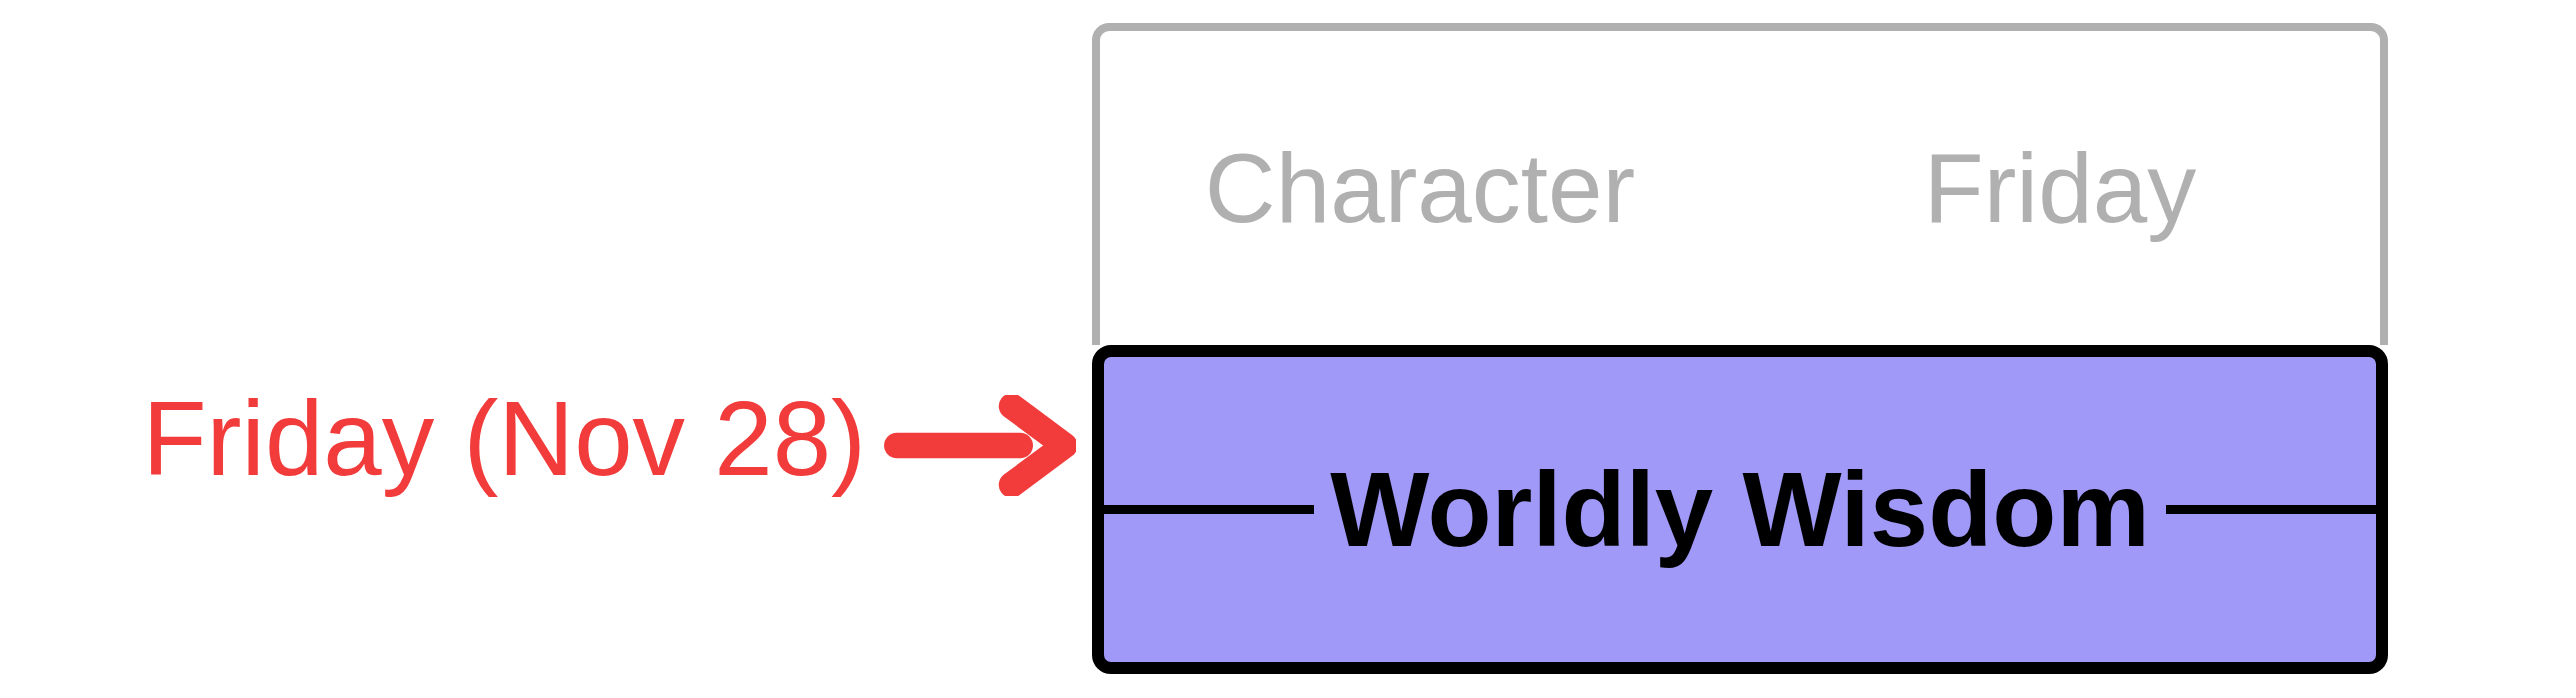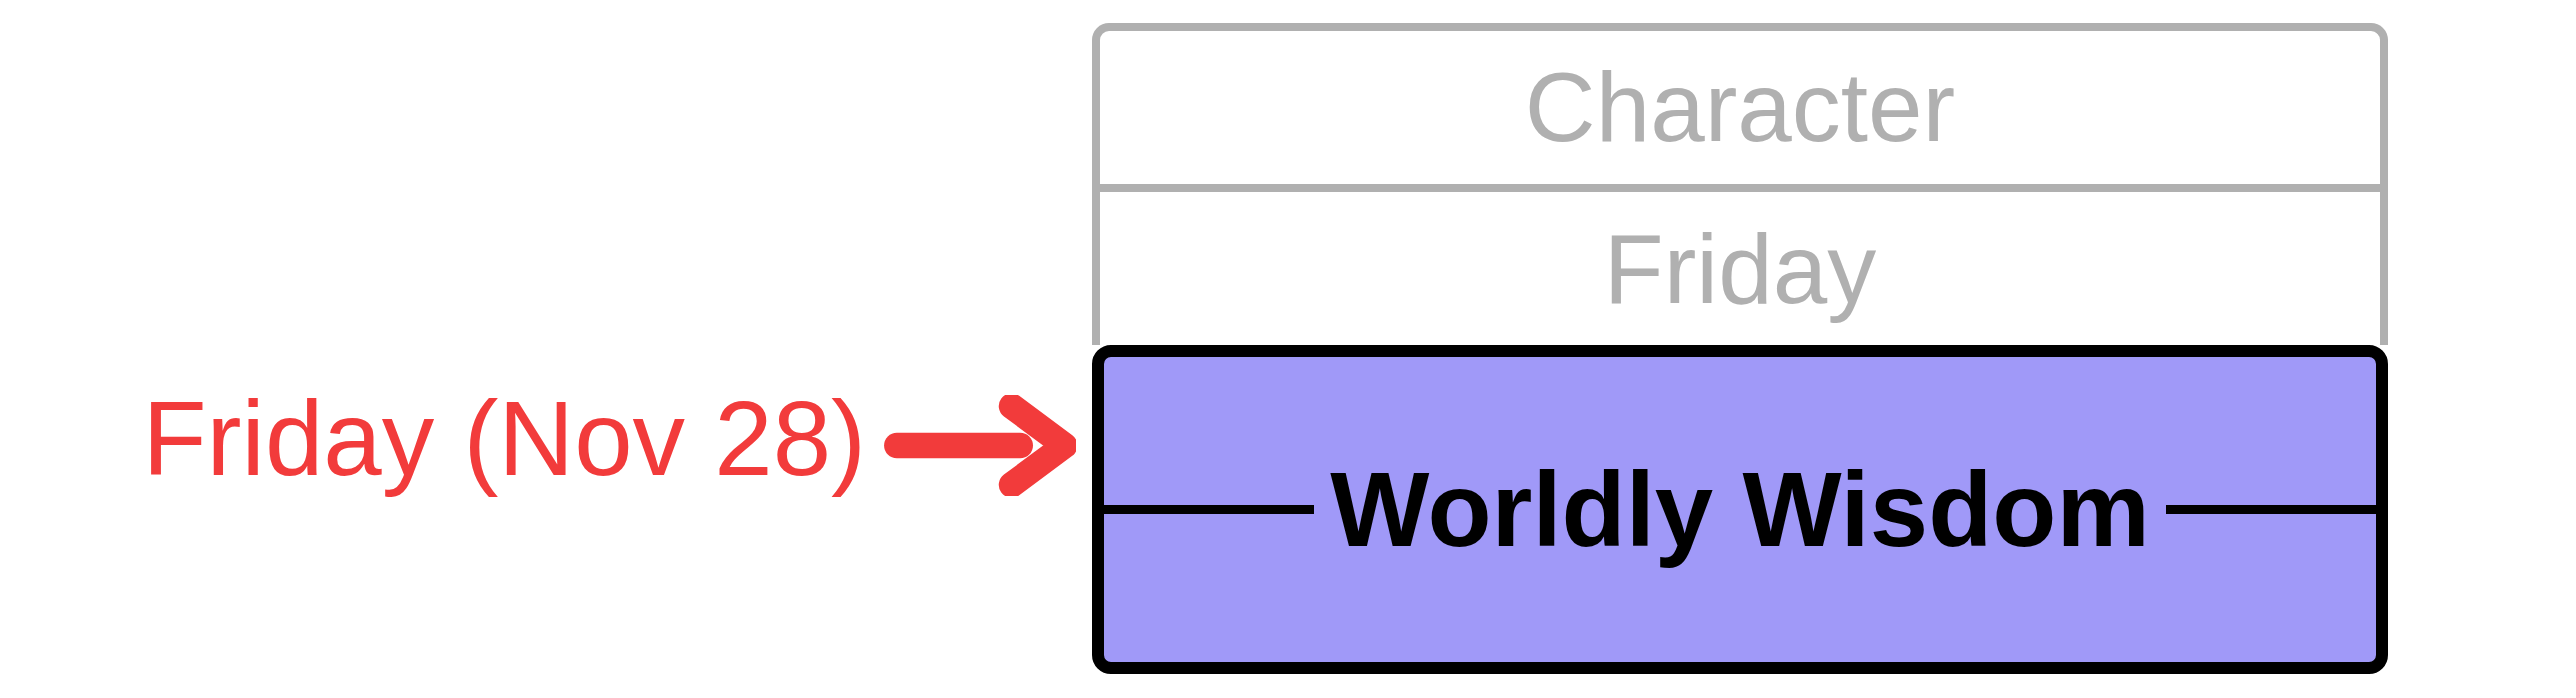--- a/index.html
+++ b/index.html
@@ -22,21 +22,21 @@
     left: 1092px;
     top: 23px;
     width: 1296px;
     height: 322px;
     box-sizing: border-box;
     border: 8.6px solid #b0b0b0;
     border-bottom: none;
     border-radius: 17px 17px 0 0;
     background: #ffffff;
     display: flex;
-    flex-direction: column;
+    flex-direction: row;
   }
   .stack .row {
     flex: 1;
     display: flex;
     align-items: center;
     justify-content: center;
   }
   .stack .row-label {
     color: #b0b0b0;
     font-size: 98px;

